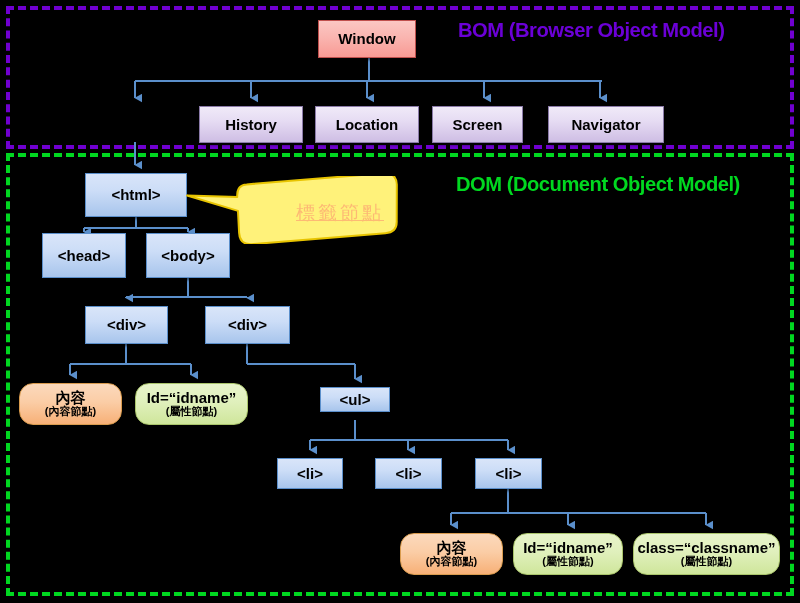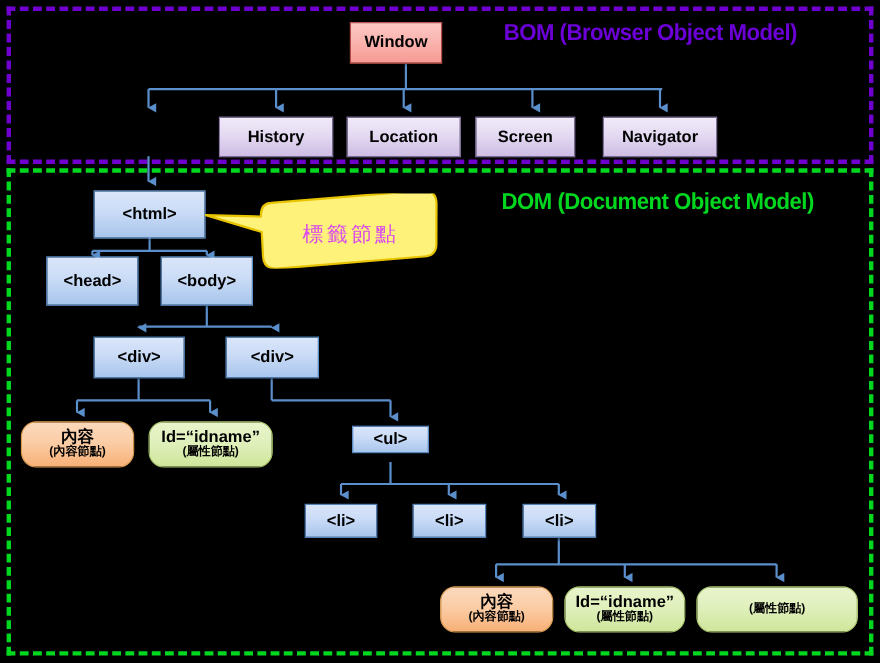--- a/index.html
+++ b/index.html
@@ -136,26 +136,27 @@
     top: 176px;
     width: 215px;
     height: 68px;
   }
   #callout svg { display: block; }
   #callout-label {
     position: absolute;
     left: 68px;
     top: 24px;
     width: 130px;
-    text-align: center;
+    text-align: right;
     font-family: "DejaVu Serif", serif;
     font-size: 19px;
-    color: #d946ef;
+    color: #fdba74;
     letter-spacing: 3px;
     white-space: nowrap;
+    text-decoration: underline;
   }
 </style>
 </head>
 <body>
 
 <div id="stage">
 
   <div class="region" id="bom-region"></div>
   <div class="region" id="dom-region"></div>
 
@@ -208,34 +209,34 @@
       <path d="M508,440 L508,450" marker-end="url(#arrow)"></path>
 
       <path d="M508,489 L508,513"></path>
       <path d="M451,513 L706,513"></path>
       <path d="M451,513 L451,525" marker-end="url(#arrow)"></path>
       <path d="M568,513 L568,525" marker-end="url(#arrow)"></path>
       <path d="M706,513 L706,525" marker-end="url(#arrow)"></path>
     </g>
   </svg>
 
-  <div class="node node-window" style="left:318px; top:20px; width:84px; height:38px;">
+  <div class="node node-window" style="left:318px; top:20px; width:98px; height:38px;">
     <span class="main">Window</span>
   </div>
 
   <div class="node node-bom" style="left:199px; top:106px; width:104px; height:37px;">
     <span class="main">History</span>
   </div>
   <div class="node node-bom" style="left:315px; top:106px; width:104px; height:37px;">
     <span class="main">Location</span>
   </div>
   <div class="node node-bom" style="left:432px; top:106px; width:91px; height:37px;">
     <span class="main">Screen</span>
   </div>
-  <div class="node node-bom" style="left:548px; top:106px; width:104px; height:37px;">
+  <div class="node node-bom" style="left:548px; top:106px; width:116px; height:37px;">
     <span class="main">Navigator</span>
   </div>
 
   <div class="node node-tag" style="left:85px; top:173px; width:102px; height:44px;">
     <span class="main">&lt;html&gt;</span>
   </div>
   <div class="node node-tag" style="left:42px; top:233px; width:84px; height:45px;">
     <span class="main">&lt;head&gt;</span>
   </div>
   <div class="node node-tag" style="left:146px; top:233px; width:84px; height:45px;">
@@ -274,20 +275,21 @@
 
   <div class="node node-content" style="left:400px; top:533px; width:103px; height:42px;">
     <span class="main">內容</span>
     <span class="sub">(內容節點)</span>
   </div>
   <div class="node node-attr" style="left:513px; top:533px; width:110px; height:42px;">
     <span class="main">Id=“idname”</span>
     <span class="sub">(屬性節點)</span>
   </div>
   <div class="node node-attr" style="left:633px; top:533px; width:147px; height:42px;">
+    <span class="main">class=“classname”</span>
     <span class="sub">(屬性節點)</span>
   </div>
 
   <div id="callout">
     <svg width="215" height="68" viewBox="0 0 215 68">
       <g transform="rotate(-3 107 34)">
         <path d="M62,6 L200,2 Q212,2 212,14 L210,50 Q210,62 198,62 L64,66 Q52,66 52,54 L52,32
                  L2,14 L52,18 L52,18 Q52,6 62,6 Z" fill="#FFF27A" stroke="#E8C400" stroke-width="2" stroke-linejoin="round"></path>
       </g>
     </svg>

